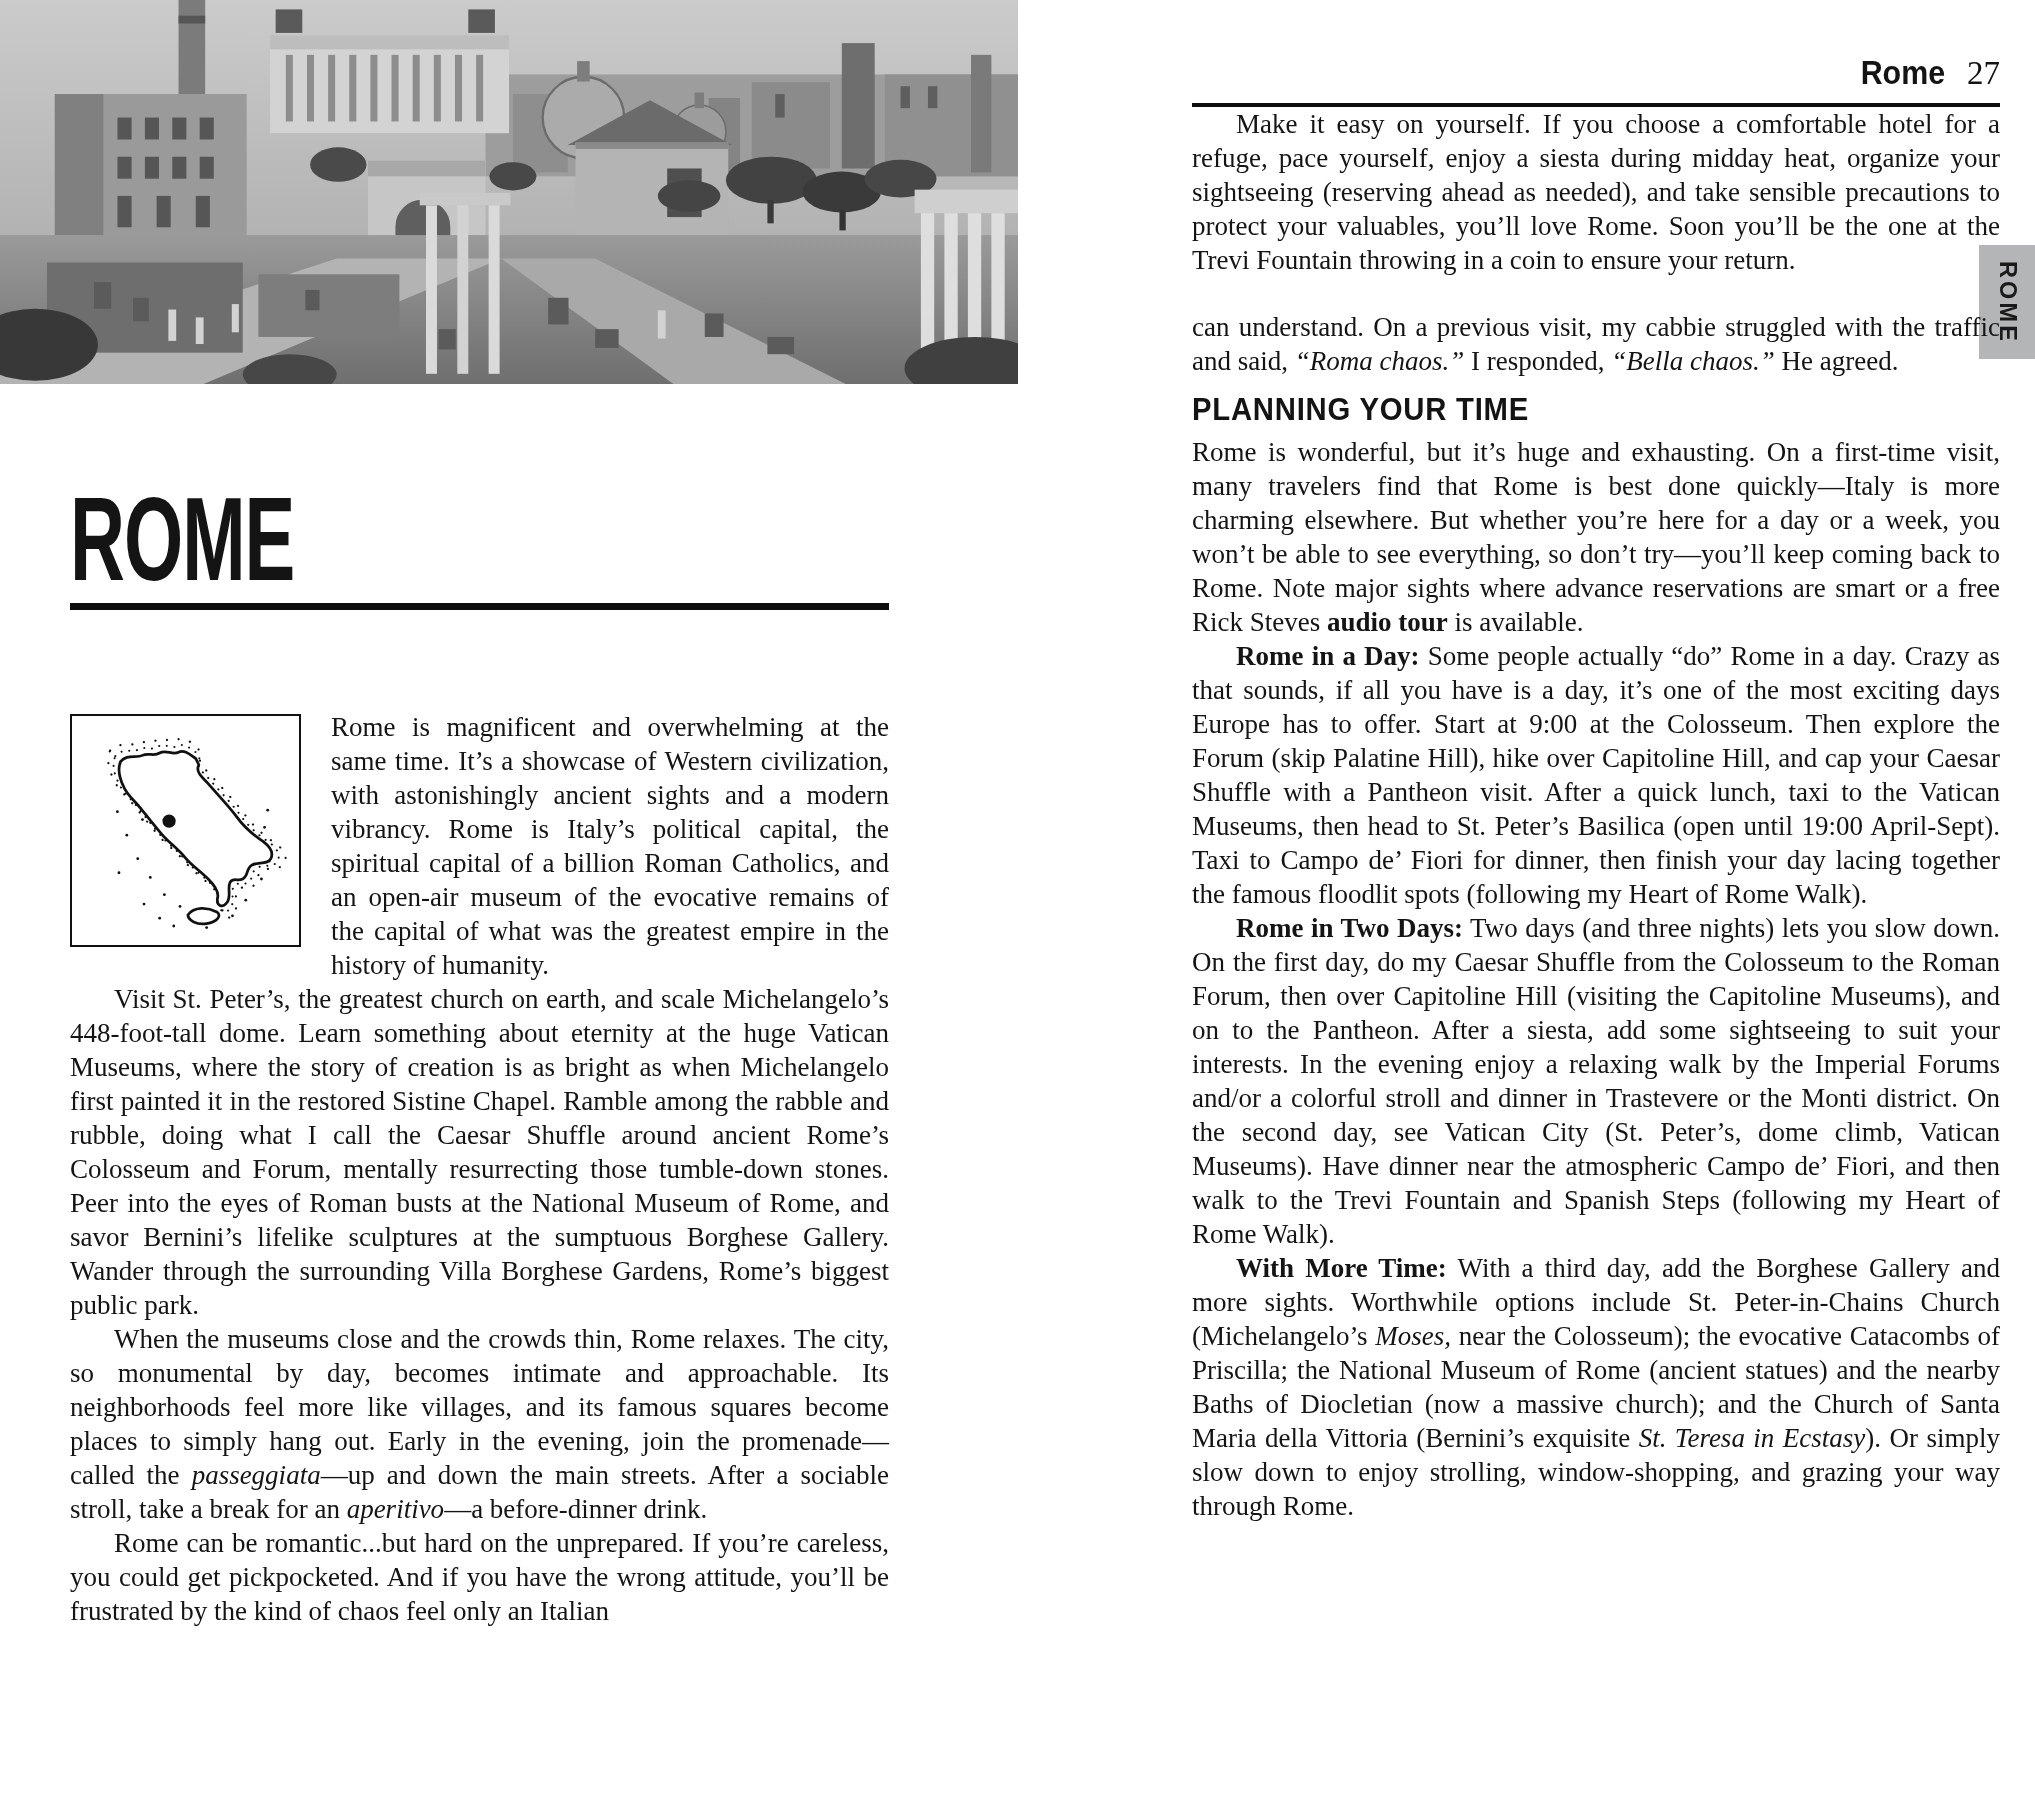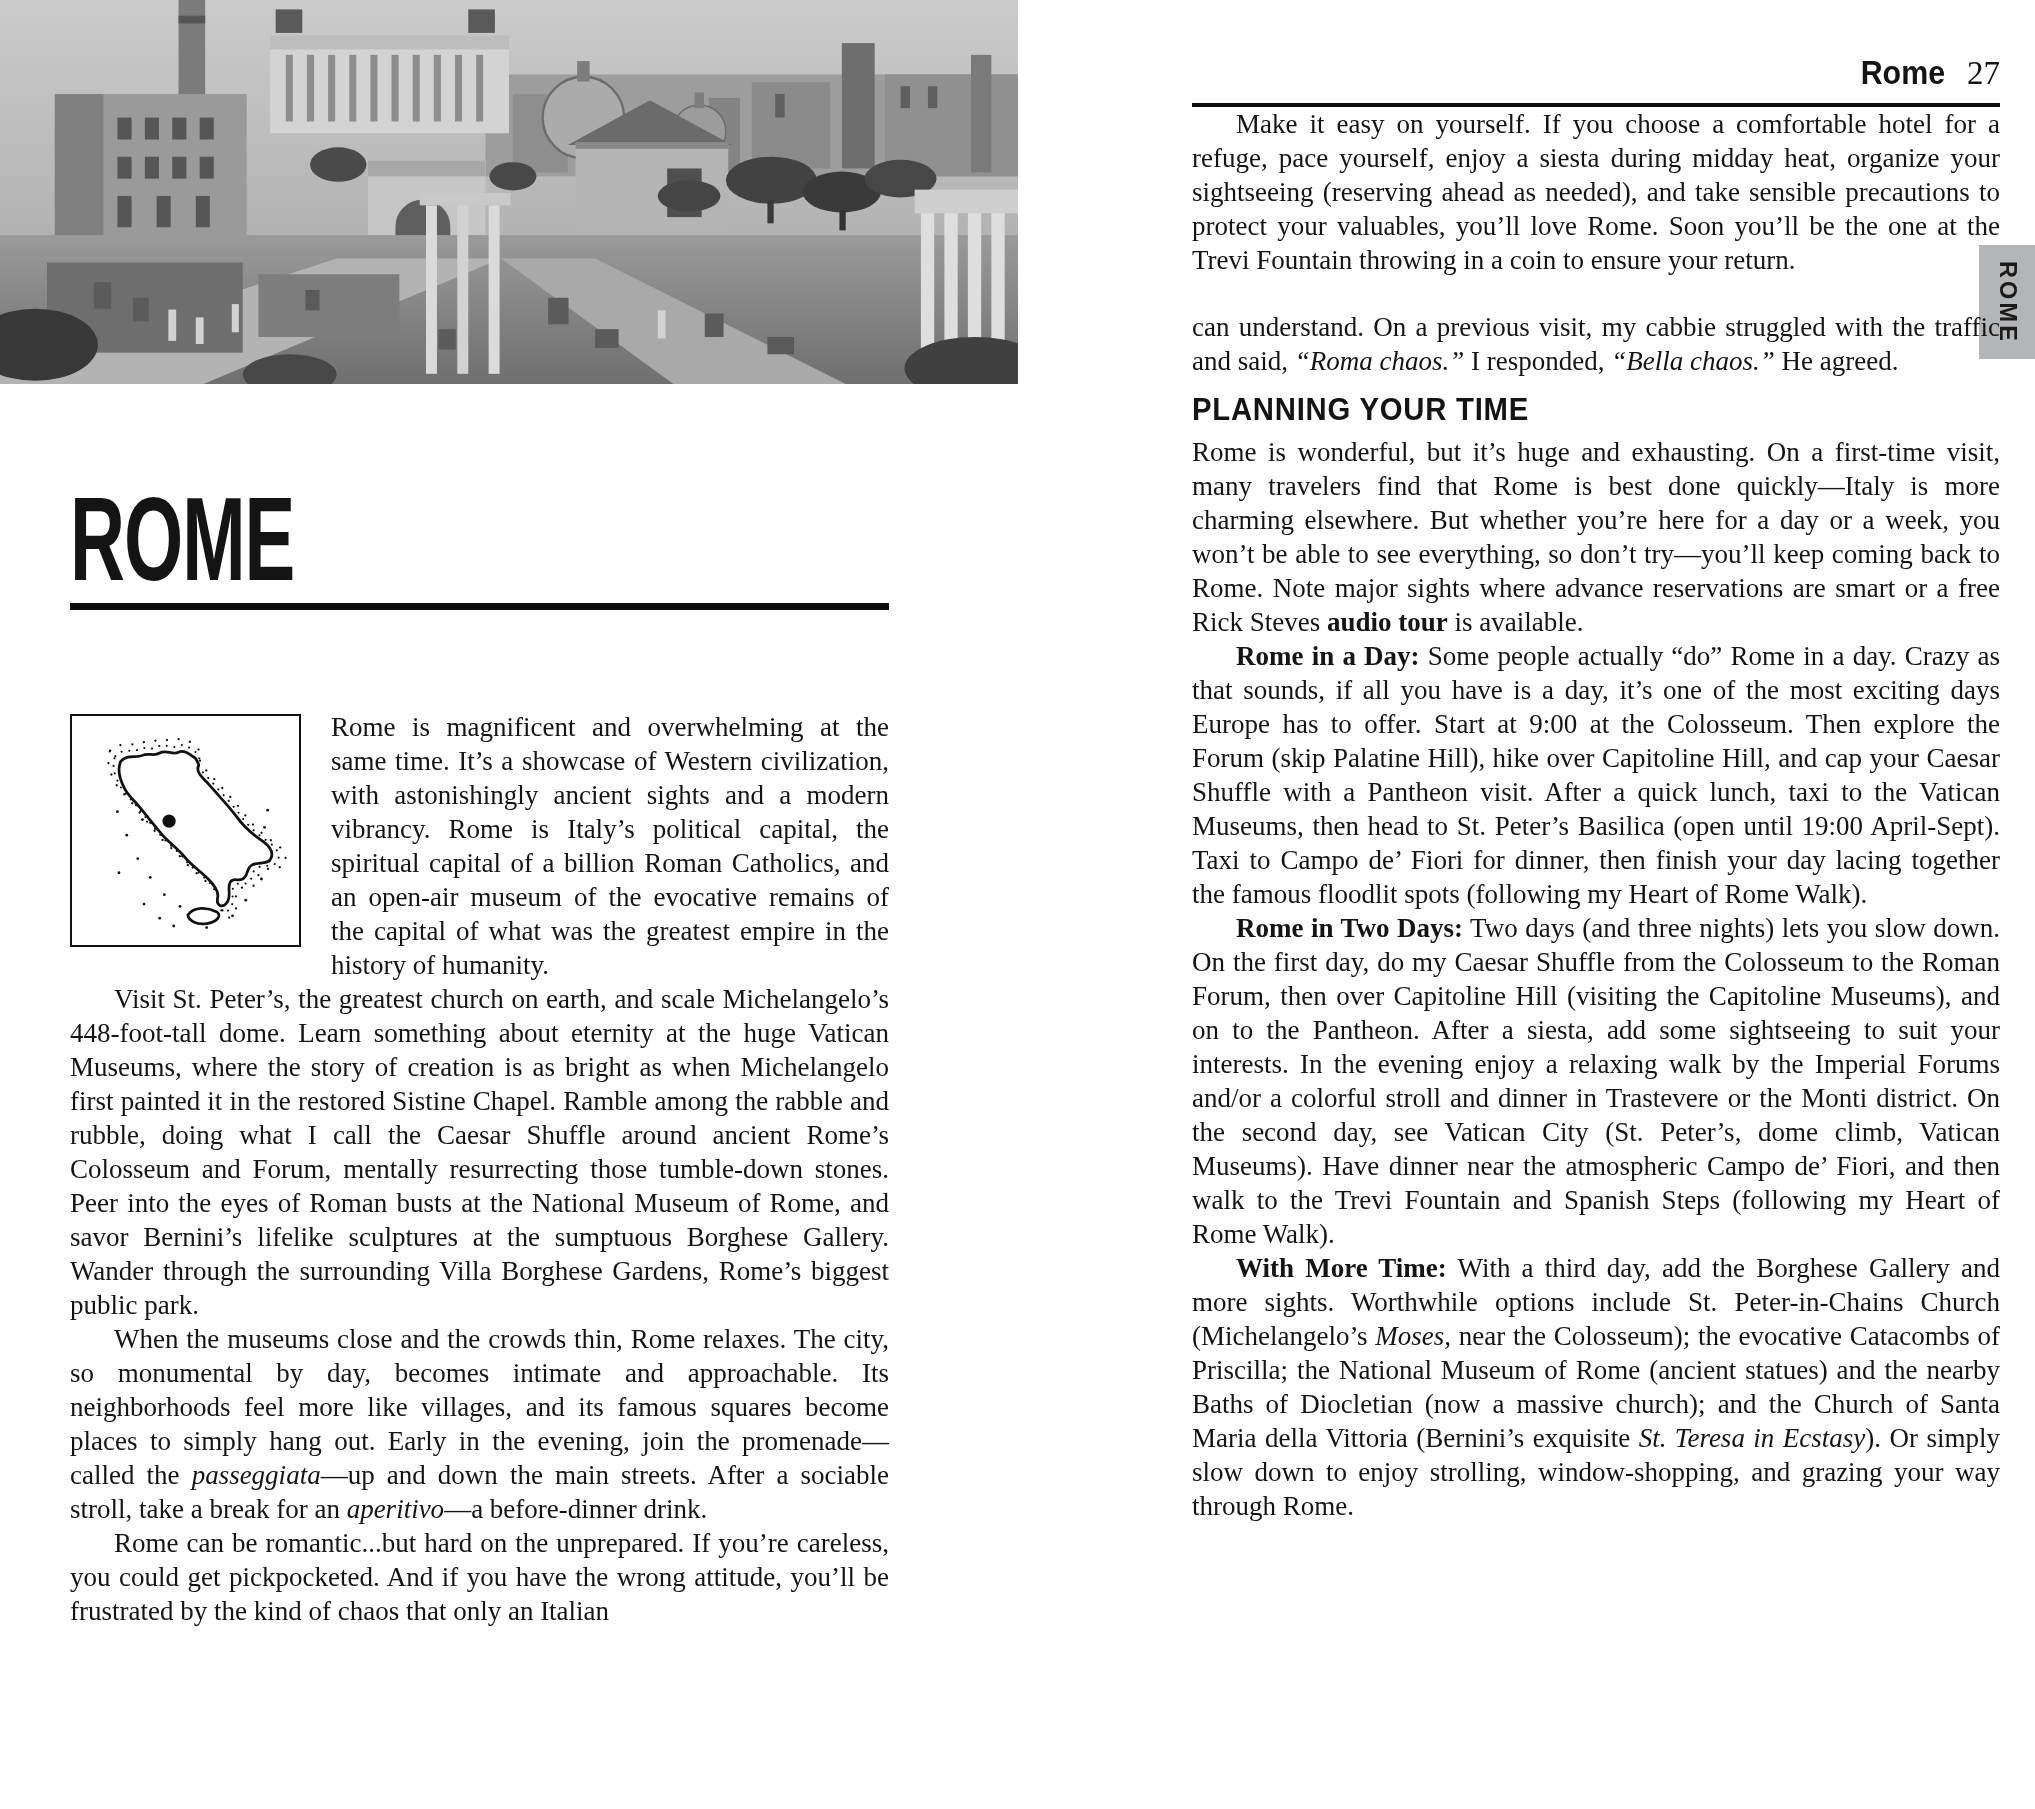--- a/index.html
+++ b/index.html
@@ -231,21 +231,21 @@
           <path d="M 148,254 C 156,243 173,244 185,250 C 192,255 185,263 172,265 C 159,267 149,261 148,254 Z" fill="#ffffff" stroke="#111" stroke-width="3.5"></path>
         </g>
         <circle cx="124" cy="134" r="8.5" fill="#111"></circle>
       </svg>
     </div>
     <p class="body"><span class="seg">Rome is magnificent and overwhelming at the same time. It’s a showcase of Western civilization, with astonishingly ancient sights and a modern vibrancy. Rome is Italy’s political capital, the spiritual capital of a billion Roman Catholics, and an open-air museum of the evocative remains of the capital of what was the greatest empire in the history of humanity.</span></p>
   </div>
 
   <p class="body indent"><span class="seg">Visit St. Peter’s, the greatest church on earth, and scale Michelangelo’s 448-foot-tall dome. Learn something about eternity at the huge Vatican Museums, where the story of creation is as bright as when Michelangelo first painted it in the restored Sistine Chapel. Ramble among the rabble and rubble, doing what I call the Caesar Shuffle around ancient Rome’s Colosseum and Forum, mentally resurrecting those tumble-down stones. Peer into the eyes of Roman busts at the National Museum of Rome, and savor Bernini’s lifelike sculptures at the sumptuous Borghese Gallery. Wander through the surrounding Villa Borghese Gardens, Rome’s biggest public park.</span></p>
   <p class="body indent"><span class="seg">When the museums close and the crowds thin, Rome relaxes. The city, so monumental by day, becomes intimate and approachable. Its neighborhoods feel more like villages, and its famous squares become places to simply hang out. Early in the evening, join the promenade—called the </span><span class="seg" style="font-style: italic;">passeggiata</span><span class="seg">—up and down the main streets. After a sociable stroll, take a break for an </span><span class="seg" style="font-style: italic;">aperitivo</span><span class="seg">—a before-dinner drink.</span></p>
-  <p class="body indent"><span class="seg">Rome can be romantic...but hard on the unprepared. If you’re careless, you could get pickpocketed. And if you have the wrong attitude, you’ll be frustrated by the kind of chaos that only an Italian</span></p>
+  <p class="body indent"><span class="seg">Rome can be romantic...but hard on the unprepared. If you’re careless, you could get pickpocketed. And if you have the wrong attitude, you’ll be frustrated by the kind of chaos feel only an Italian</span></p>
 </div>
 
 <div class="col-right">
   <div class="running-head">
     <span class="rh-chapter">Rome</span>
     <span class="rh-page">27</span>
   </div>
   <div class="head-rule"></div>
 
   <p class="body indent"><span class="seg">Make it easy on yourself. If you choose a comfortable hotel for a refuge, pace yourself, enjoy a siesta during midday heat, organize your sightseeing (reserving ahead as needed), and take sensible precautions to protect your valuables, you’ll love Rome. Soon you’ll be the one at the Trevi Fountain throwing in a coin to ensure your return.</span></p>

